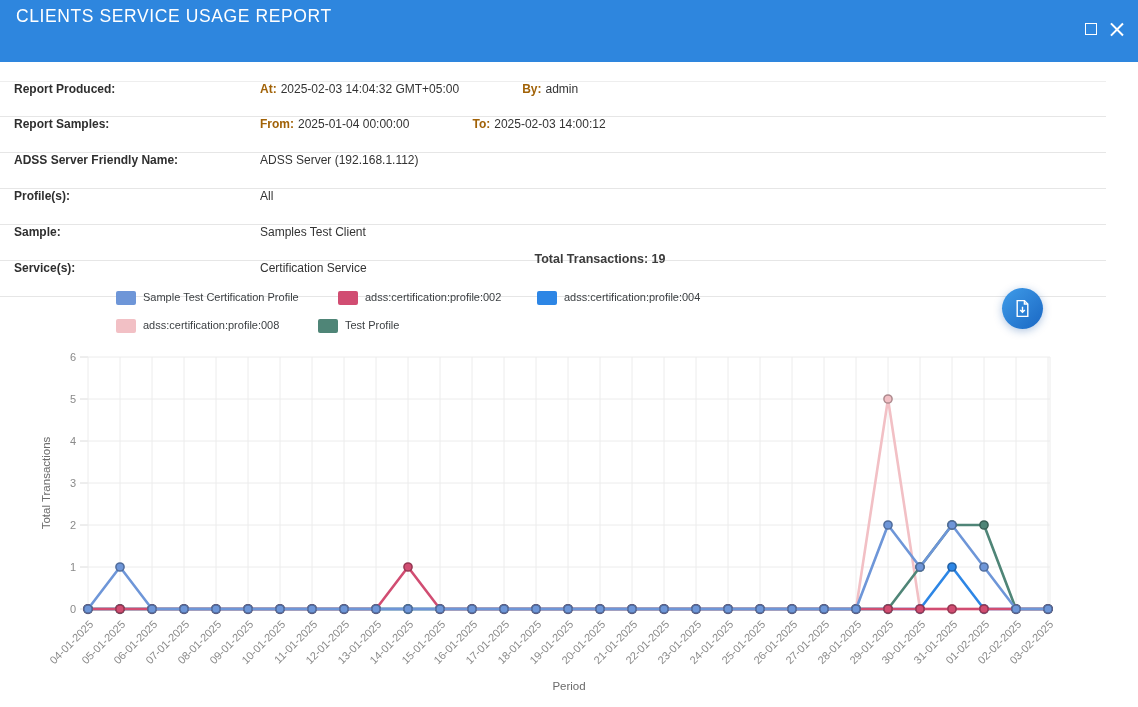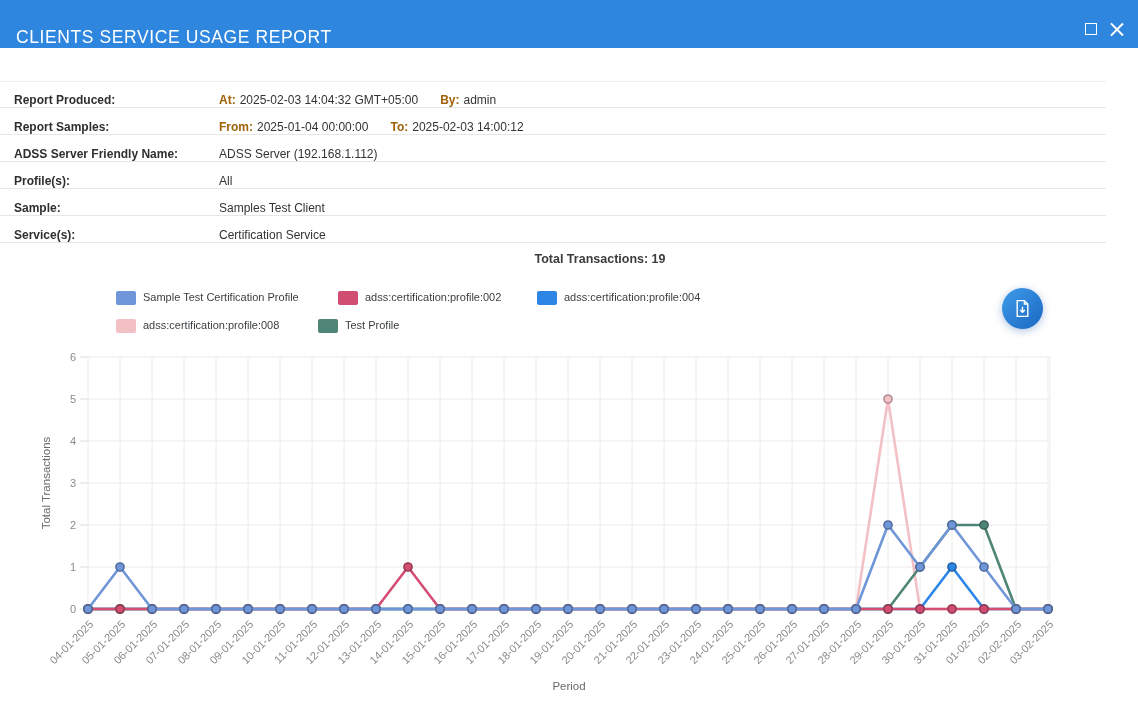--- a/index.html
+++ b/index.html
@@ -1,37 +1,37 @@
 <!DOCTYPE html>
 <html><head>
 <meta charset="utf-8">
 <style>
   * { margin:0; padding:0; box-sizing:border-box; }
   html,body { width:1138px; height:707px; background:#ffffff;
     font-family:"Liberation Sans", sans-serif; overflow:hidden; position:relative; }
 
   
-  .titlebar { position:absolute; left:0; top:0; width:1138px; height:48px;
-    background:#2e86de; display:flex; align-items:flex-end; }
+  .titlebar { position:absolute; left:0; top:0; width:1138px; height:62px;
+    background:#2e86de; display:flex; align-items:flex-start; }
   .titlebar-title { color:#ffffff; font-size:17.5px; font-weight:500;
     letter-spacing:.6px; padding-left:16px; padding-top:6px; }
   .win-controls { position:absolute; right:12px; top:20px; display:flex; gap:8px; }
   .win-btn { width:18px; height:18px; display:flex; align-items:center;
     justify-content:center; cursor:pointer; }
   .maximize-glyph { width:12px; height:12px; border:1.6px solid #ffffff; }
   .close-glyph { position:relative; width:14px; height:14px; }
   .close-glyph:before,.close-glyph:after { content:""; position:absolute; left:6px; top:-1px;
     width:1.8px; height:17px; background:#ffffff; }
   .close-glyph:before { transform:rotate(45deg); }
   .close-glyph:after { transform:rotate(-45deg); }
 
   
   .meta-table { position:absolute; left:0; top:81px; width:1106px; margin-left:0; }
-  .meta-row { height:27px; display:flex; align-items:flex-end;
-    border-bottom:1px solid #e6e6e6; font-size:12px; color:#333333; }
+  .meta-row { height:36px; display:flex; align-items:flex-start;
+    border-bottom:1px solid #e6e6e6; font-size:12px; color:#333333;gap:41px; }
   .meta-row:first-child { border-top:1px solid #eeeeee; }
   .meta-label { width:219px; padding-left:14px; font-weight:bold; color:#2f2f2f; flex:none; }
   .meta-part { white-space:nowrap; }
   .meta-part + .meta-part { margin-left:22px; }
   .meta-key { font-weight:bold; color:#a16207; margin-right:4px;margin-top:32px; }
 
   
   .chart-title { position:absolute; left:0; top:252px; width:1138px; text-align:center;
     font-size:12.5px; font-weight:bold; color:#3c3c3c;margin-left:31px; }
   .legend { position:absolute; left:0; top:0; width:1138px; height:0; }

